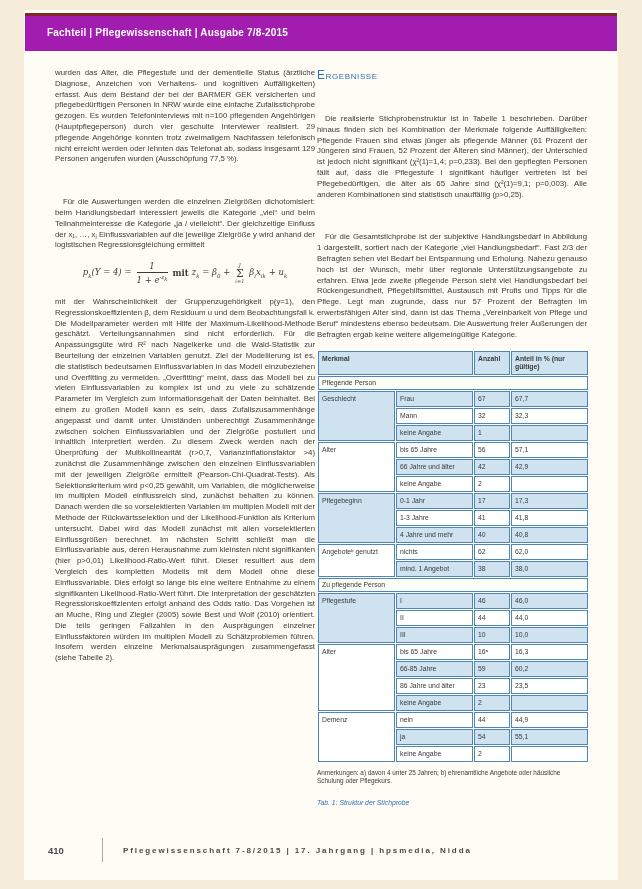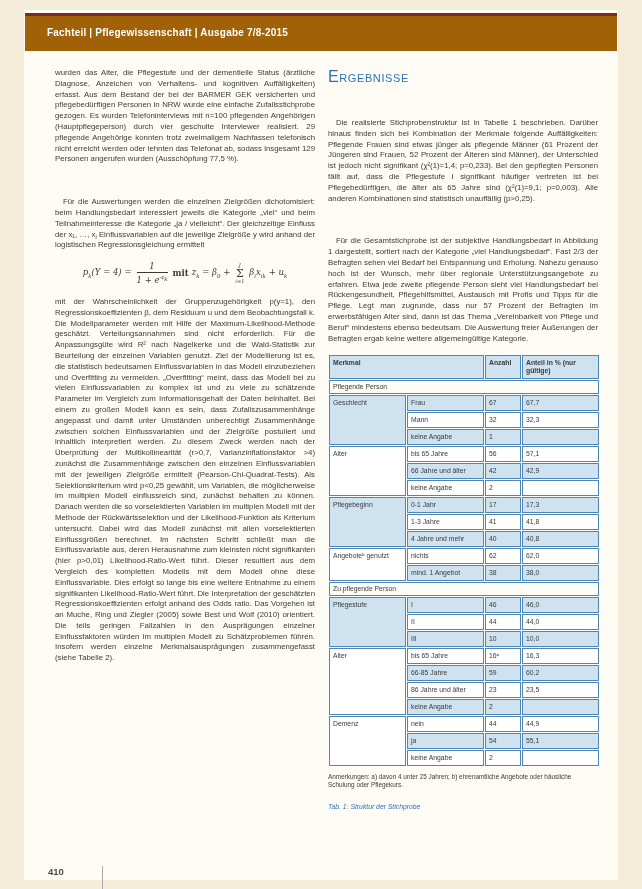--- a/index.html
+++ b/index.html
@@ -14,52 +14,52 @@
   }
   .sheet {
     position: absolute; left: 24px; top: 10px;
     width: 594px; height: 870px;
     background: #fefcf5;
   }
   
   .topbar {
     position: absolute; left: 25px; top: 13px;
     width: 592px; height: 38px;
-    background: #a16207;
+    background: #a21caf;
     border-top: 3px solid #7e2a22;
   }
   .topbar .bar-label {
     display: block;
     padding-left: 22px;
     line-height: 34px;
     color: #ffffff;
     font-weight: bold;
     font-size: 10px;
     letter-spacing: 0.2px;
   }
   
   .columns {
     position: absolute; left: 55px; top: 68px;
     width: 545px;
-    display: flex; gap: 13px;
+    display: flex; gap: 2px;
   }
   .col-left { width: 260px; }
   .col-right { width: 270px; }
   p.body {
     font-size: 7.8px; line-height: 10.8px;
     text-align: justify;
     margin: 0 0 10px 0;
     hyphens: auto;
   }
   p.indent { text-indent: 8px; margin-top: 32px; }
   .section-heading {
     color: #2e74b4;
     font-variant: small-caps;
     font-weight: normal;
-    font-size: 16px;
+    font-size: 12px;
     letter-spacing: 0.6px;
     margin: 0 0 8px 0;
   }
   
   .formula {
     display: flex; align-items: center; justify-content: center;
     gap: 3px;
     font-family: "DejaVu Serif", serif;
     font-style: italic;
     font-size: 8.5px;
@@ -105,21 +105,21 @@
   }
   .table-caption {
     color: #2e74b4;
     font-style: italic;
     font-size: 6.8px;
     margin: 14px 0 0 0;
   }
   
   .footer {
     position: absolute; left: 48px; top: 838px;
-    display: flex;  margin-top: 28px;
+    display: flex; align-items: center;
   }
   .page-num { font-size: 9.5px; font-weight: bold; color: #4a4a4a; width: 40px; }
   .footer-divider { width: 1px; height: 24px; background: #a9a9a9; margin: 0 20px 0 14px; }
   .footer-text { font-size: 8px; font-weight: bold; letter-spacing: 1.9px; color: #4a4a4a; }
 </style>
 </head>
 <body>
 
 <div class="sheet"></div>
 
@@ -293,13 +293,14 @@
 
     <p class="table-notes">Anmerkungen: a) davon 4 unter 25 Jahren; b) ehrenamtliche Angebote oder häusliche Schulung oder Pflegekurs.</p>
     <p class="table-caption">Tab. 1: Struktur der Stichprobe</p>
   </div>
 
 </div>
 
 <div class="footer">
   <span class="page-num">410</span>
   <span class="footer-divider"></span>
+  <span class="footer-text">Pflegewissenschaft 7-8/2015 | 17. Jahrgang | hpsmedia, Nidda</span>
 </div>
 
 </body></html>

